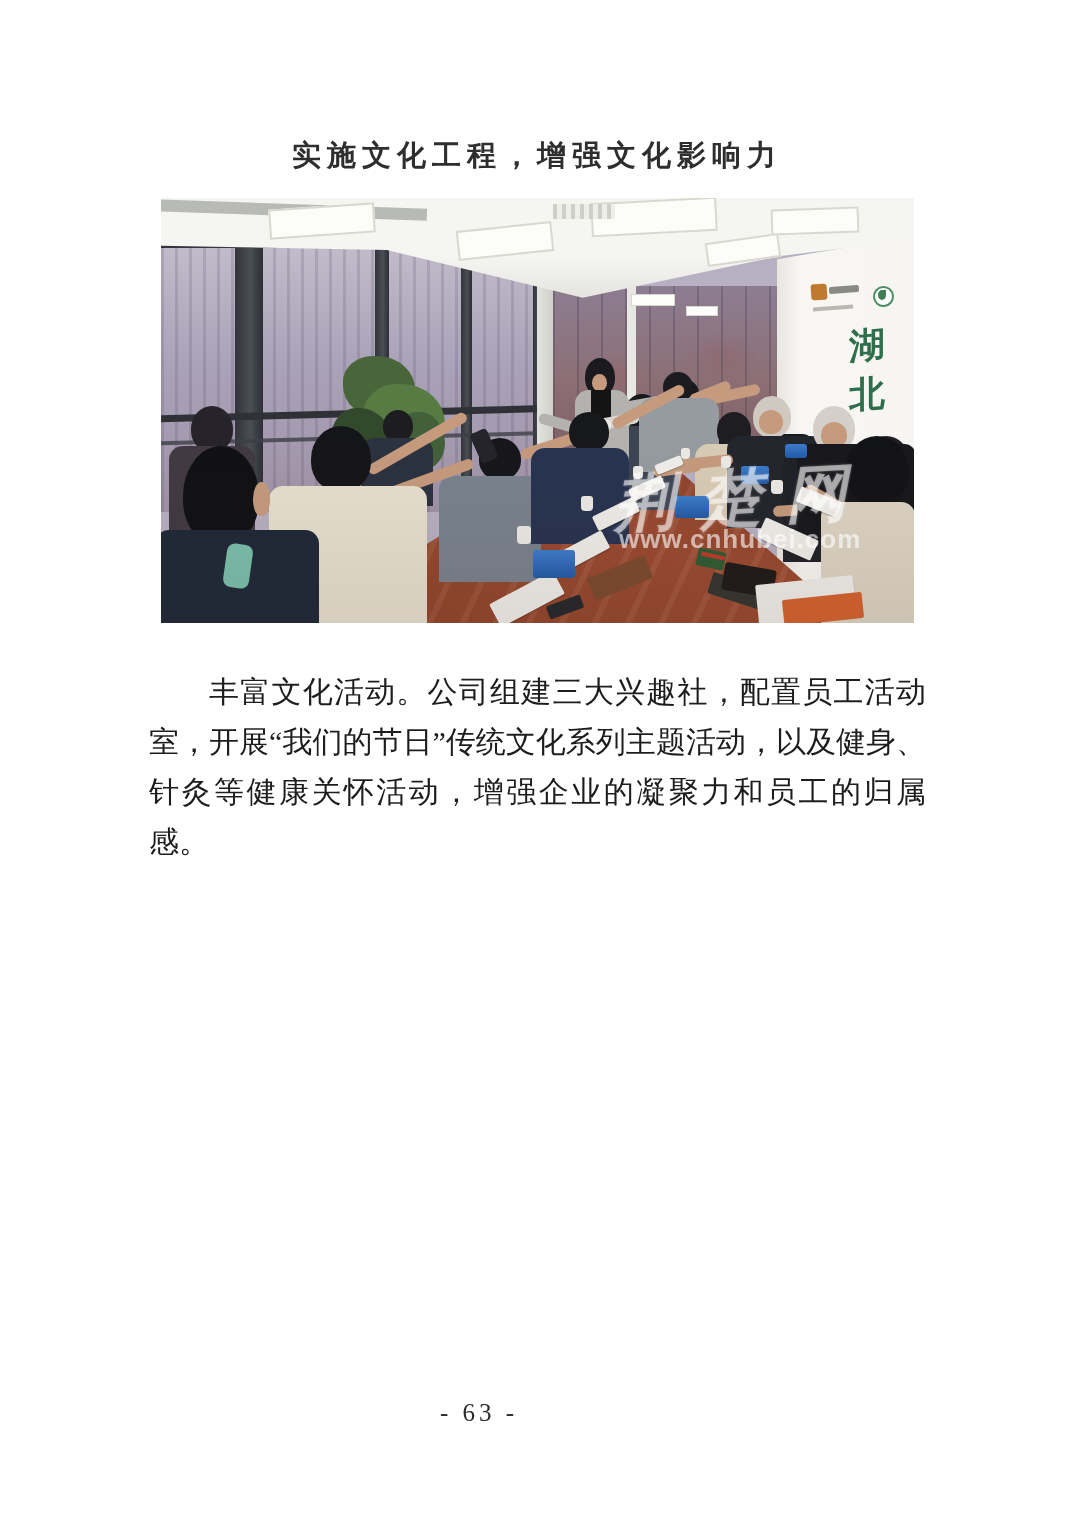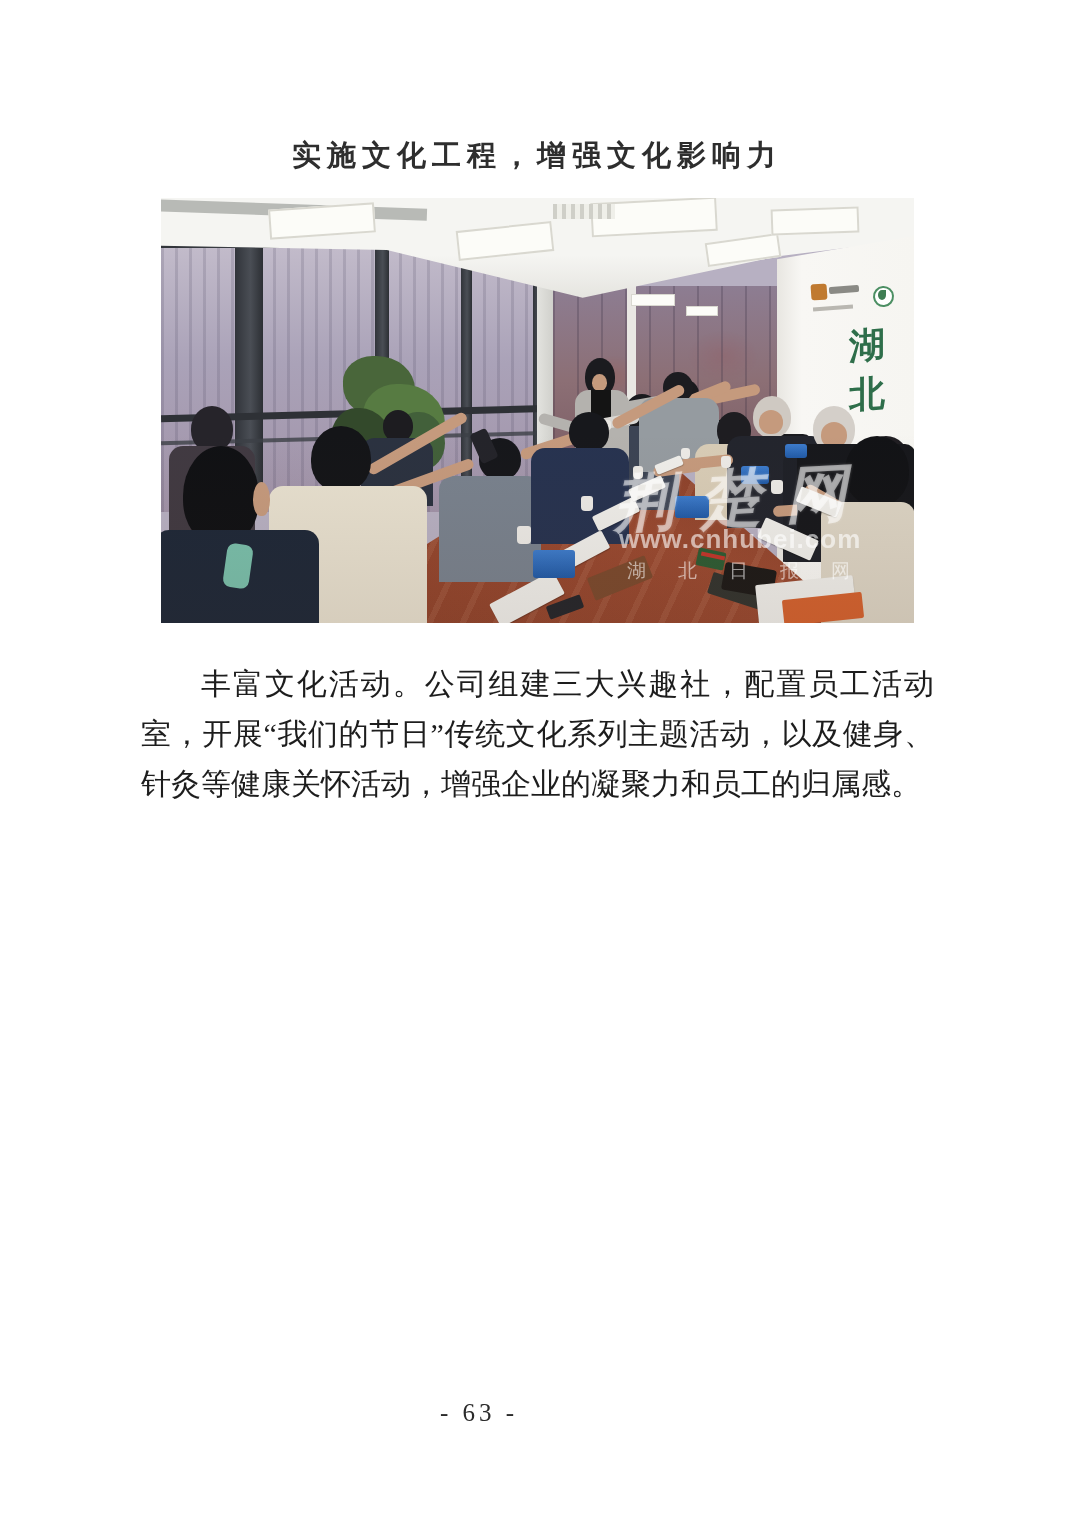--- a/index.html
+++ b/index.html
@@ -78,21 +78,21 @@
   .wm-sub{left:466px;top:360px;font-size:19px;letter-spacing:32px;color:rgba(255,255,255,.55);
     white-space:nowrap;font-family:"Liberation Serif","DejaVu Serif",serif;}
   .tone{left:0;top:0;width:753px;height:425px;
     background:linear-gradient(180deg,rgba(255,255,255,0) 55%,rgba(70,45,30,.10));}
   
   .bodytext{
     position:absolute;left:141px;top:659px;width:793px;
     font-size:30px;line-height:50px;color:#1d1d1d;text-align:justify;
     font-family:"Liberation Serif","DejaVu Serif",serif;
   }
-  .bodytext p{margin:0;text-indent:2em;}
+  .bodytext p{margin:8px;text-indent:2em;}
   .footer{
     position:absolute;left:0;top:1399px;width:958px;text-align:center;
     font-size:25px;color:#2b2b2b;letter-spacing:4px;
     font-family:"Liberation Serif","DejaVu Serif",serif;
   }
 </style>
 </head>
 <body>
 
 <div class="page">
@@ -256,21 +256,20 @@
 
     <div style="left:536px;top:352px;width:28px;height:18px;background:#2e5c34;border-radius:2px;transform:rotate(12deg);"></div>
     <div style="left:540px;top:356px;width:24px;height:4px;background:#c2372c;transform:rotate(12deg);"></div>
     <div style="left:562px;top:368px;width:52px;height:28px;background:#1d1a18;border-radius:3px;transform:rotate(10deg);"></div>
     <div class="paper" style="left:596px;top:382px;width:98px;height:42px;transform:rotate(-6deg);"></div>
     <div style="left:622px;top:398px;width:80px;height:26px;background:#d4622f;border-radius:2px;transform:rotate(-6deg);"></div>
     <div class="tone"></div>
 
     <div class="wm-big">荆楚网</div>
     <div class="wm-url">www.cnhubei.com</div>
-    <div class="wm-sub">湖北日报网</div>
   </figure>
 
   <div class="bodytext">
     <p>丰富文化活动。公司组建三大兴趣社，配置员工活动室，开展“我们的节日”传统文化系列主题活动，以及健身、针灸等健康关怀活动，增强企业的凝聚力和员工的归属感。</p>
   </div>
 
   <div class="footer">- 63 -</div>
 
 </div>
 

